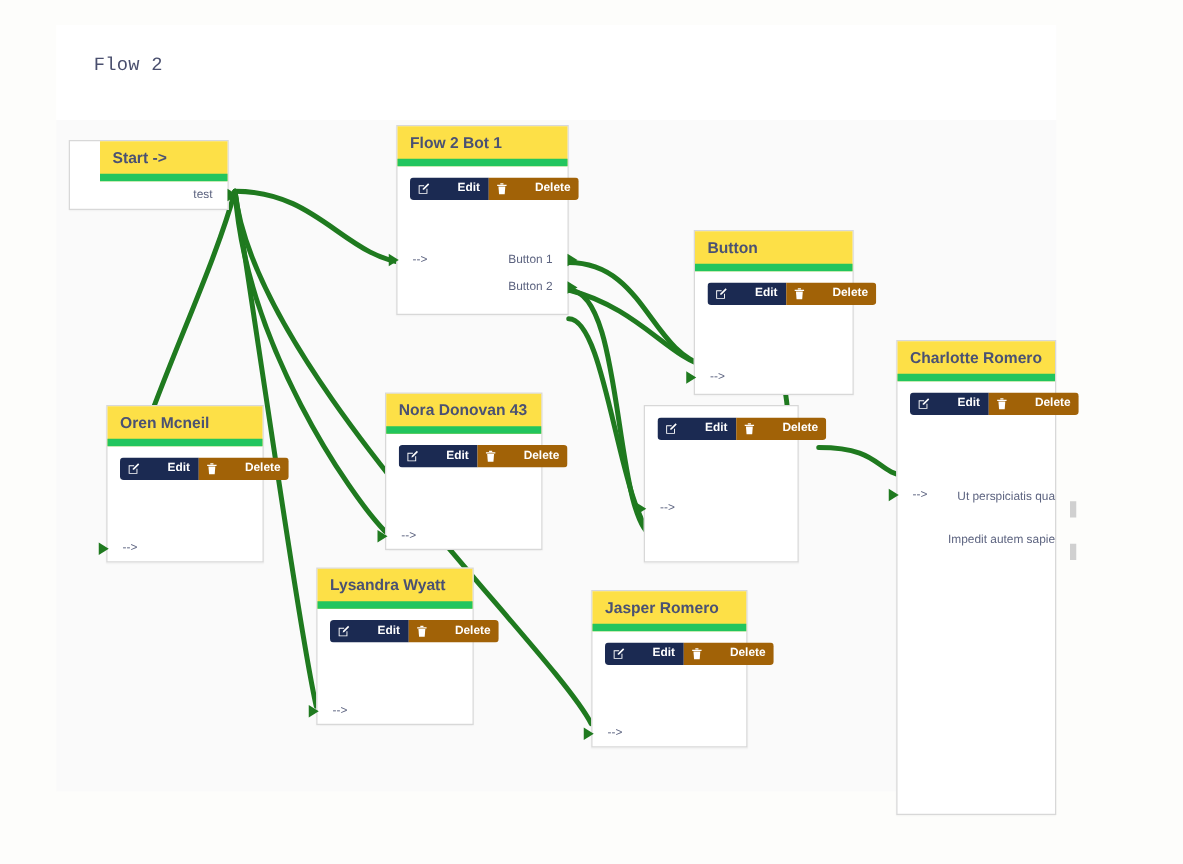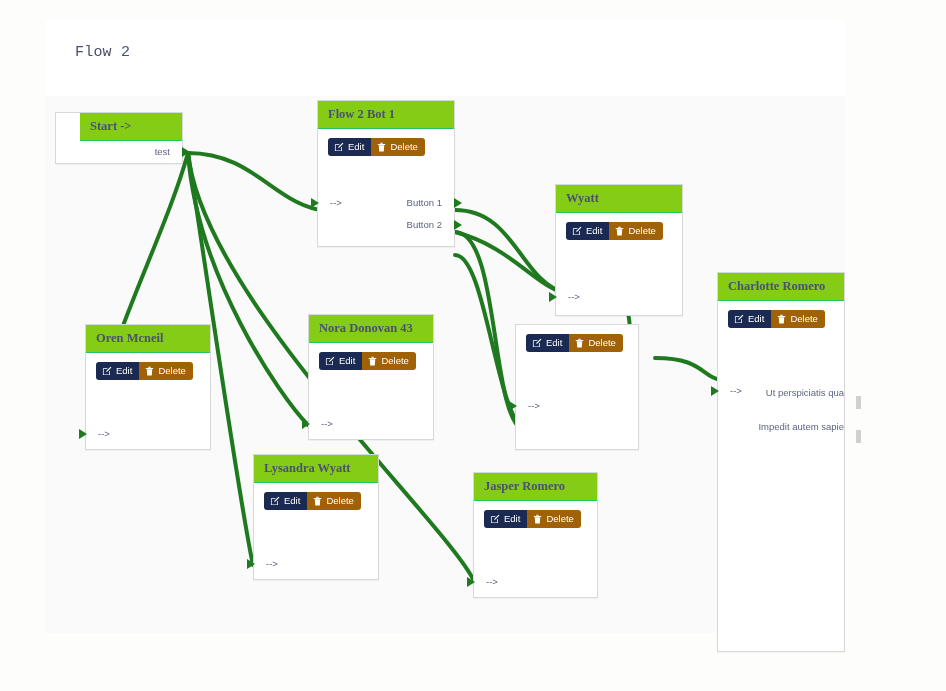--- a/index.html
+++ b/index.html
@@ -43,44 +43,43 @@
 
   
   .node {
     position: absolute;
     background: #ffffff;
     border: 1px solid #d8d8d8;
     box-sizing: border-box;
     box-shadow: 0 1px 1px rgba(0,0,0,.04);
   }
   .node-header {
-    background: #84cc16;
-    border-bottom: 1px solid #22c55e;
+    background: #fde047;
+    border-bottom: 6px solid #22c55e;
     padding: 6px 10px;
     font-size: 12.5px;
     font-weight: bold;
     color: #4a5173;
     white-space: nowrap;
-    font-family: Liberation Serif, serif;
   }
   .node-body { position: relative; }
 
   
   .btn-group {
     display: inline-flex;
     margin: 9px 0 0 10px;
     border-radius: 3px;
     overflow: hidden;
   }
   .btn {
     display: inline-flex;
     align-items: center;
-    gap: 4px;
+    gap: 22px;
     font-size: 9.5px;
-    font-weight: normal;
+    font-weight: bold;
     padding: 4px 7px 4px 6px;
     border: none;
     color: #ffffff;
     line-height: 1;
     cursor: pointer;
     font-family: "Liberation Sans", sans-serif;
   }
   .btn-edit   { background: #1b2a52; }
   .btn-delete { background: #a16207; justify-content: center; }
   .btn svg { display: block; }
@@ -288,21 +287,21 @@
         <div class="ports" style="margin-top:43px;">
           <div class="port port-in">
             <span class="port-marker"></span>
             <span>--&gt;</span>
           </div>
         </div>
       </div>
     </div>
 
     <div class="node" style="left:510px; top:88px; width:128px; height:132px;">
-      <div class="node-header">Wyatt</div>
+      <div class="node-header">Button</div>
       <div class="node-body">
         <div class="btn-group">
           <button class="btn btn-edit">
             <svg width="10" height="10" viewBox="0 0 16 16">
               <path d="M1.5 3.5h7v1.2h-5.8v8.8h8.8V8h1.2v6.5H1.5z" fill="#fff"></path>
               <path d="M13.6 1.1 15 2.5 8.6 8.9l-2 .6.6-2z" fill="#fff"></path>
             </svg>
             <span>Edit</span>
           </button>
           <button class="btn btn-delete">

